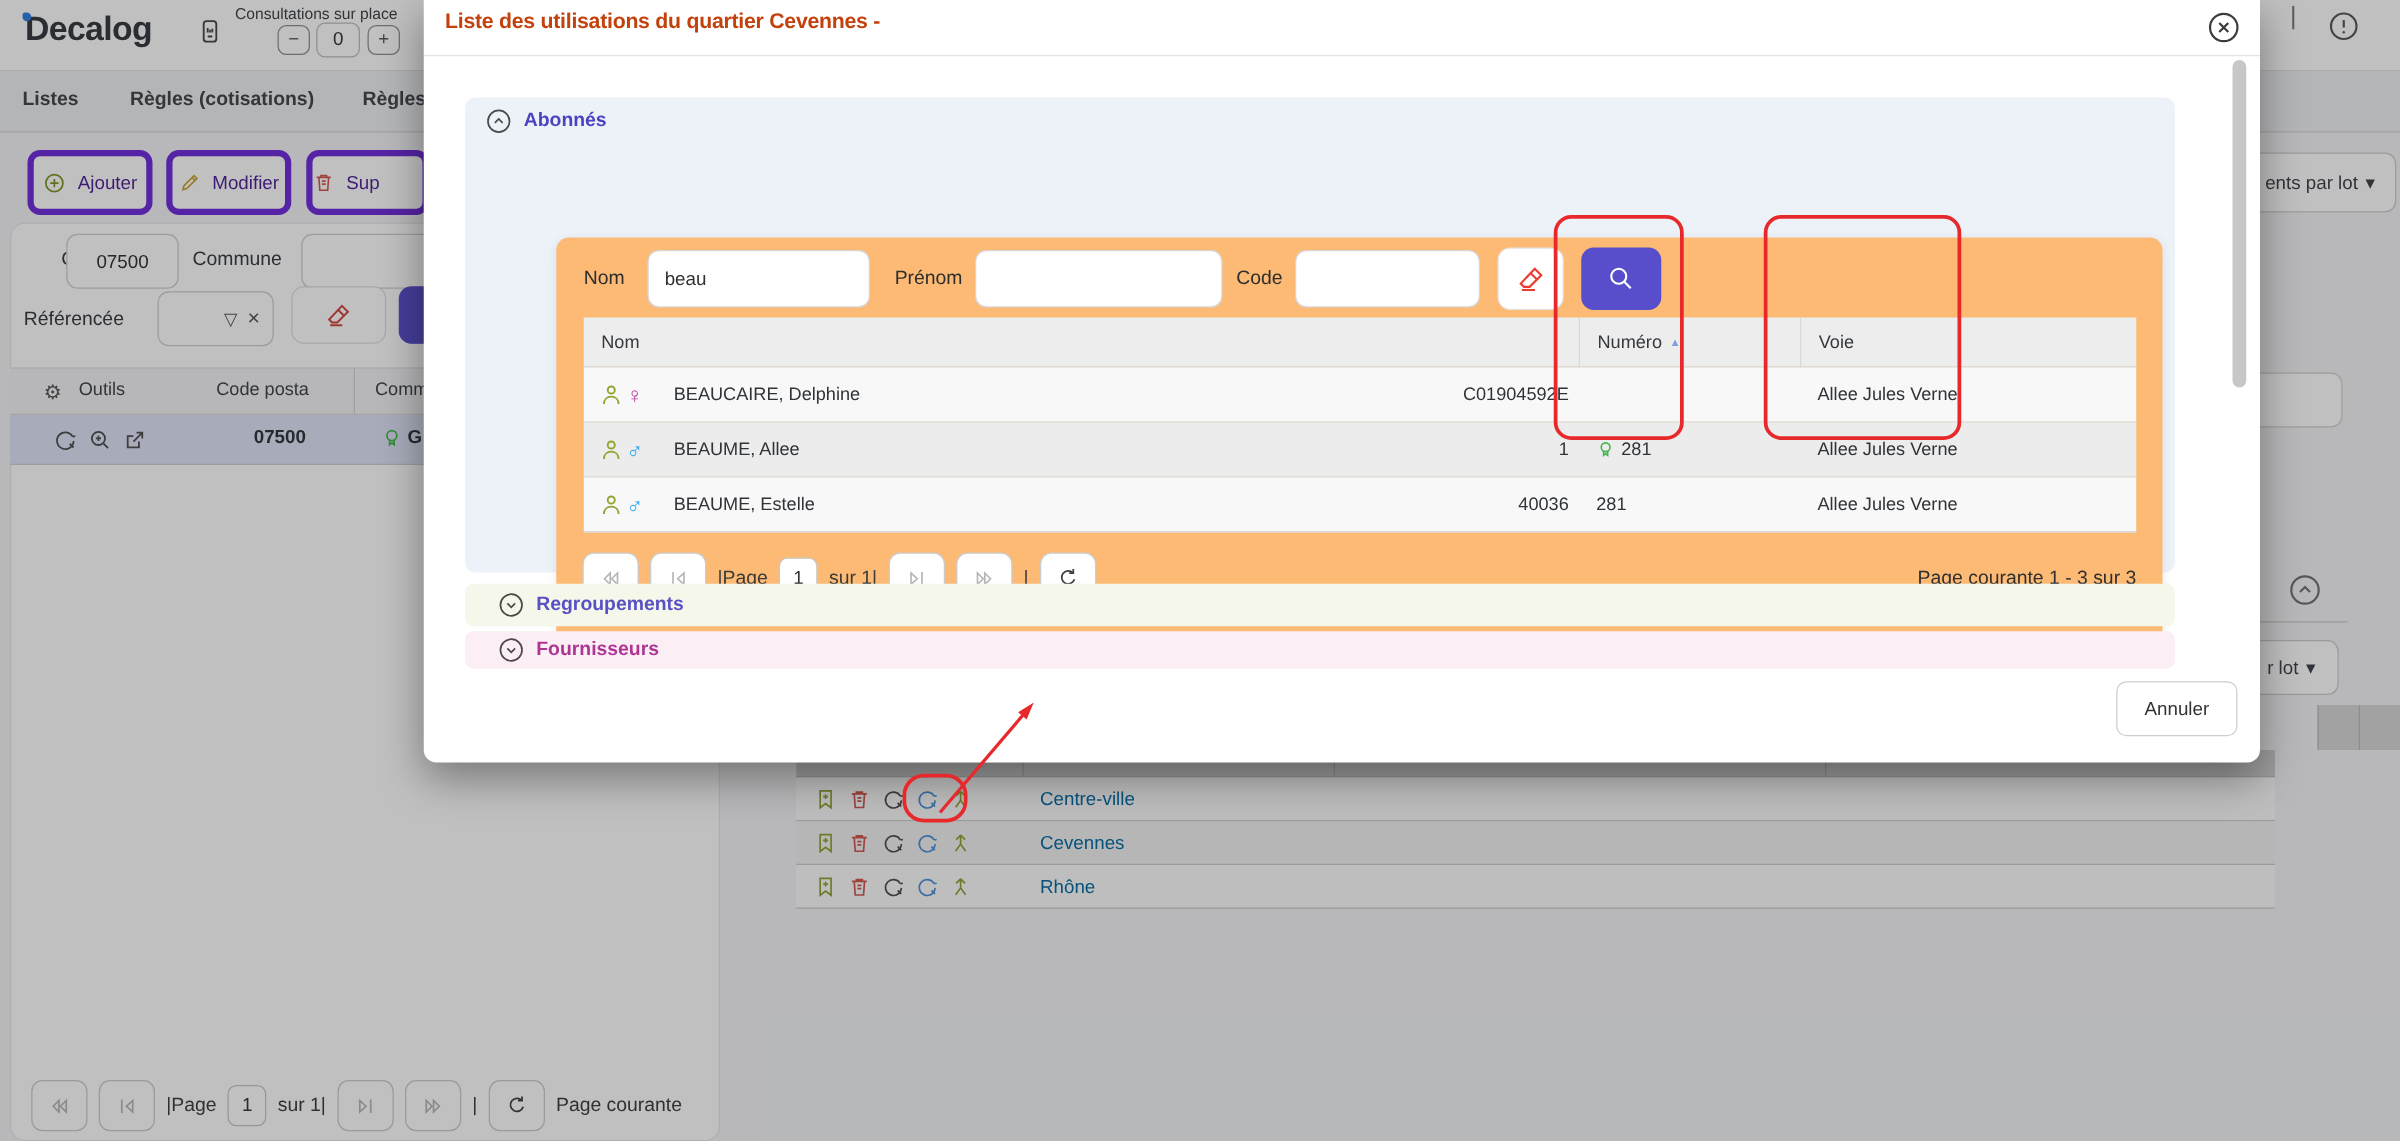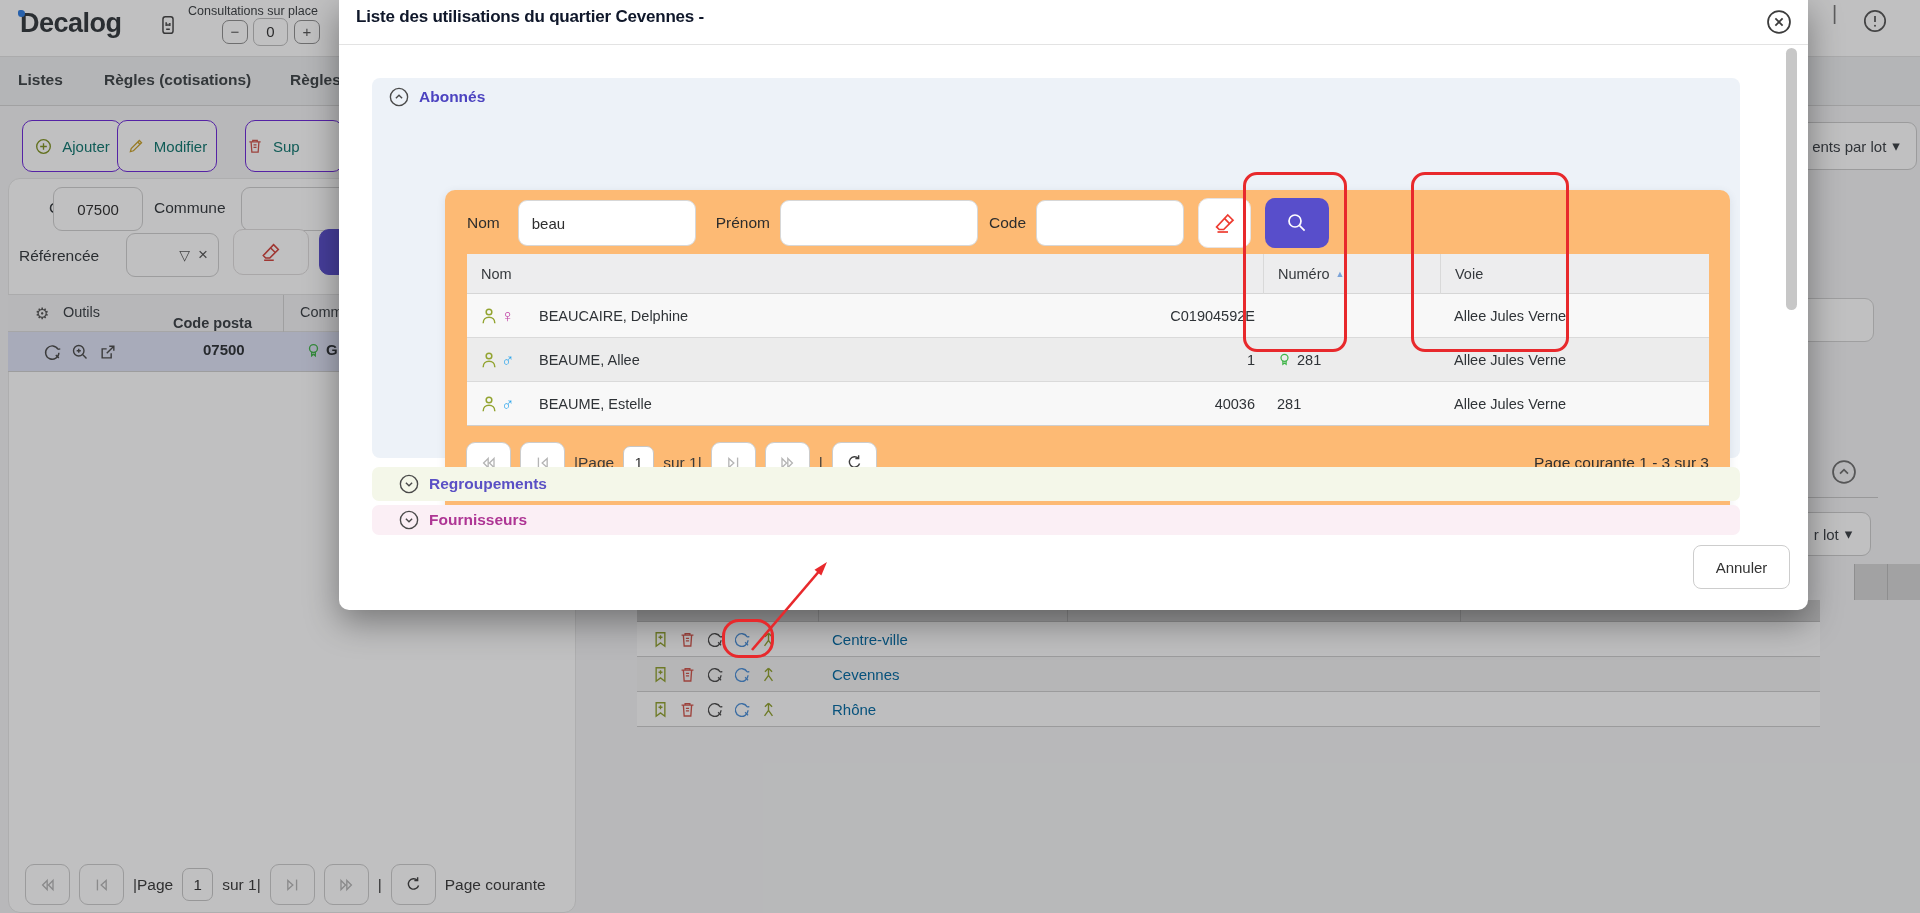--- a/index.html
+++ b/index.html
@@ -14,21 +14,21 @@
   .logo .dmark{position:relative;}
   .logo .dmark::before{content:"";position:absolute;left:-2px;top:2px;width:7px;height:7px;background:#2f7de1;border-radius:2px 50% 50% 50%;}
   .cons-label{position:absolute;left:188px;top:4px;font-size:12.5px;color:#3c4043;white-space:nowrap;}
   .step-btn{position:absolute;width:26px;height:24px;border:1.4px solid #8f8f8f;border-radius:7px;background:#fff;color:#555;font-size:15px;line-height:20px;text-align:center;}
   .step-val{position:absolute;left:253px;top:18px;width:35px;height:28px;border:1.4px solid #bdbdbd;border-radius:7px;background:#fff;color:#333;font-size:15px;line-height:25px;text-align:center;}
   .hdr-sep{position:absolute;left:1832px;top:2px;font-size:20px;color:#777;}
   .info-ic{position:absolute;left:1862px;top:8px;color:#555;}
   .devicon{position:absolute;left:157px;top:13px;color:#444;}
   .tabbar{position:absolute;left:0;top:57px;width:1920px;height:49px;background:#eff0f1;border-bottom:1px solid #d5d5d5;}
   .tab{position:absolute;top:14px;font-size:15.5px;font-weight:700;color:#3e4447;white-space:nowrap;}
-  .act-btn{position:absolute;top:120px;height:52px;display:flex;align-items:center;justify-content:center;gap:9px;background:#fff;border:1px solid #6d28d9;border-radius:10px;font-size:15px;color:#0f766e;}
+  .act-btn{position:absolute;top:120px;height:52px;display:flex;align-items:center;justify-content:center;gap:9px;background:#fff;border:5px solid #6d28d9;border-radius:10px;font-size:15px;color:#4c1d95;}
   .left-card{position:absolute;left:8px;top:178px;width:568px;height:735px;background:#fff;border:1px solid #e6e6e6;border-radius:12px;}
   .f-label{position:absolute;font-size:15.5px;color:#33383c;}
   .f-input{position:absolute;background:#fff;border:1.4px solid #cfcfcf;border-radius:9px;font-size:15px;color:#2f2f2f;padding:0 10px;}
   .combo{position:absolute;left:125px;top:232px;width:93px;height:44px;border:1.4px solid #cfcfcf;border-radius:9px;background:#fff;display:flex;align-items:center;justify-content:flex-end;gap:8px;padding-right:10px;color:#555;font-size:14px;}
   .sq-btn{position:absolute;display:flex;align-items:center;justify-content:center;background:#fff;border:1.4px solid #e0dddd;border-radius:10px;}
   .lt-head{position:absolute;left:8px;top:294px;width:568px;height:38px;background:#f3f3f4;border-top:1px solid #e2e2e2;border-bottom:1px solid #dcdcdc;font-size:14.5px;color:#3a3f44;}
   .lt-row{position:absolute;left:8px;top:332px;width:568px;height:40px;background:#dfe3f6;border-bottom:1px solid #cfcfcf;}
   .pg-btn{width:45px;height:41px;background:#fff;border:1.4px solid #cccccc;border-radius:9px;display:flex;align-items:center;justify-content:center;color:#b5b5b5;flex:0 0 auto;}
   .pg-btn.dark{color:#3f3f3f;}
   .pg-txt{font-size:15.5px;color:#3a3a3a;white-space:nowrap;}
@@ -38,21 +38,21 @@
   .q-head{position:absolute;left:637px;top:600px;width:1183px;height:22px;background:#d0d0d0;border-bottom:1px solid #bdbdbd;}
   .q-div{position:absolute;top:0;width:1px;height:22px;background:#b3b3b3;}
   .q-row{position:absolute;left:637px;width:1183px;height:35px;border-bottom:1px solid #cccccc;display:flex;align-items:center;}
   .q-icons{display:flex;gap:8px;margin-left:14px;align-items:center;}
   .q-name{margin-left:54px;font-size:15px;color:#0369a1;}
   .frag-btn{position:absolute;background:#fff;border:1.4px solid #cdcdcd;border-radius:9px;display:flex;align-items:center;justify-content:center;gap:6px;font-size:15px;color:#3a3f44;}
   
   .dim{position:absolute;inset:0;background:rgba(22,22,26,0.27);z-index:2;}
   
   .modal{position:absolute;left:339px;top:0;width:1469px;height:610px;background:#fff;border-radius:0 0 10px 10px;box-shadow:0 12px 34px rgba(0,0,0,0.38);z-index:3;}
-  .m-title{position:absolute;left:17px;top:7px;font-size:17px;font-weight:800;color:#0f172a;letter-spacing:-0.2px;}
+  .m-title{position:absolute;left:17px;top:7px;font-size:17px;font-weight:800;color:#c2410c;letter-spacing:-0.2px;}
   .m-close{position:absolute;left:1426px;top:8px;color:#3c3c3c;cursor:pointer;}
   .m-div{position:absolute;left:0;top:44px;width:1469px;height:1px;background:#e3e3e3;}
   .m-scroll{position:absolute;left:1447px;top:48px;width:11px;height:262px;background:#c7c7c7;border-radius:6px;}
   .section{position:absolute;left:33px;width:1368px;border-radius:8px;}
   .sec-head{position:absolute;display:flex;align-items:center;gap:9px;}
   .sec-label{font-size:15.5px;font-weight:800;}
   .chev{color:#4a4a4a;}
   .card{position:absolute;left:73px;top:112px;width:1285px;height:332px;background:#fdba74;border-radius:10px;box-shadow:0 2px 8px rgba(40,60,90,0.10);}
   .srch{position:absolute;left:22px;top:4px;width:1245px;height:58px;display:flex;align-items:center;}
   .srch label{font-size:15.5px;color:#2d2d2d;}
@@ -124,21 +124,21 @@
 
     <button class="act-btn" style="left:22px;width:100px;">
       <span style="color:#7f9220;">
           <svg width="19" height="19" viewBox="0 0 24 24" fill="none" stroke="currentColor" stroke-width="1.7">
             <circle cx="12" cy="12" r="8.6"></circle>
             <path d="M7.8 12h8.4M12 7.8v8.4"></path>
           </svg>
         </span>
       <span>Ajouter</span>
     </button>
-    <button class="act-btn" style="left:117px;width:100px;">
+    <button class="act-btn" style="left:133px;width:100px;">
       <span style="color:#c8a028;">
           <svg width="18" height="18" viewBox="0 0 24 24" fill="none" stroke="currentColor" stroke-width="1.7">
             <path d="M4.5 19.5l1.1-4.1L16.4 4.6l3 3L8.6 18.4 4.5 19.5z"></path>
             <path d="M14.3 6.7l3 3"></path>
           </svg>
         </span>
       <span>Modifier</span>
     </button>
     <button class="act-btn" style="left:245px;width:98px;justify-content:flex-start;padding-left:0;">
       <span style="color:#cf5349;">
@@ -174,21 +174,21 @@
               <circle cx="10" cy="10" r="6"></circle>
               <path d="M14.6 14.6l5 5"></path>
             </svg>
           </span>
       </button>
     </div>
 
     <div class="lt-head">
       <span class="abs" style="left:27px;top:9px;color:#555;font-size:16px;">⚙</span>
       <span class="abs" style="left:55px;top:9px;">Outils</span>
-      <span class="abs" style="left:165px;top:20px;font-weight:bold;">Code posta</span>
+      <span class="abs" style="left:165px;top:9px;">Code posta</span>
       <span class="abs" style="left:292px;top:9px;">Comm</span>
       <span class="abs" style="left:275px;top:0;width:1px;height:38px;background:#d2d2d2;"></span>
     </div>
     <div class="lt-row">
       <span class="abs" style="left:34px;top:10px;color:#4a4a4a;">
           <svg width="20" height="20" viewBox="0 0 24 24" fill="none" stroke="currentColor" stroke-width="1.7">
             <path d="M19.3 8.8A8 8 0 1 0 20.3 13"></path>
             <path d="M19.3 8.8l2.6-.5"></path>
             <path d="M16.6 15.6l3.6 3.6"></path>
           </svg>

